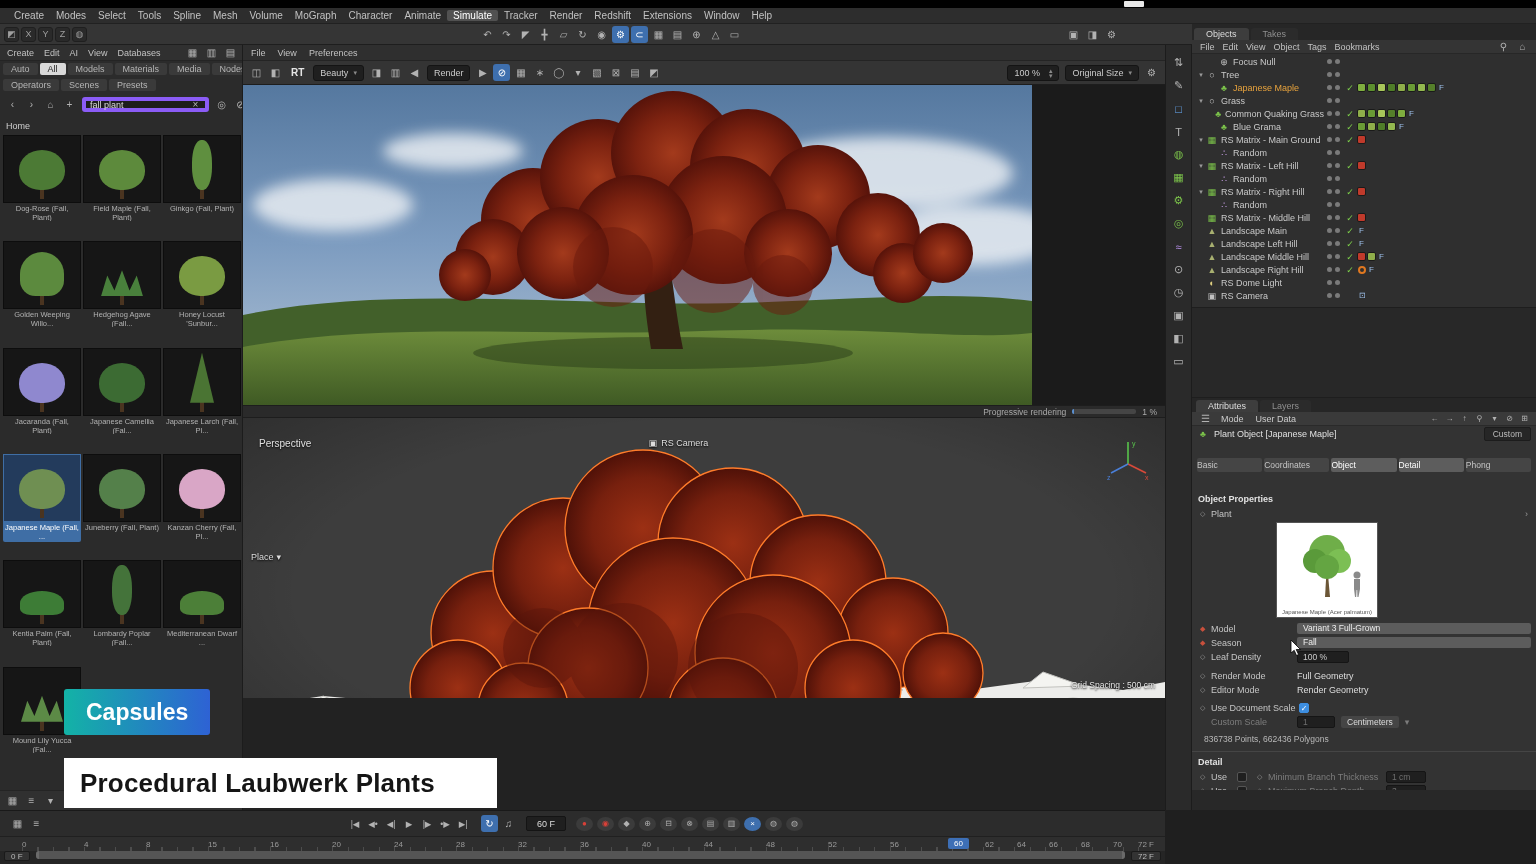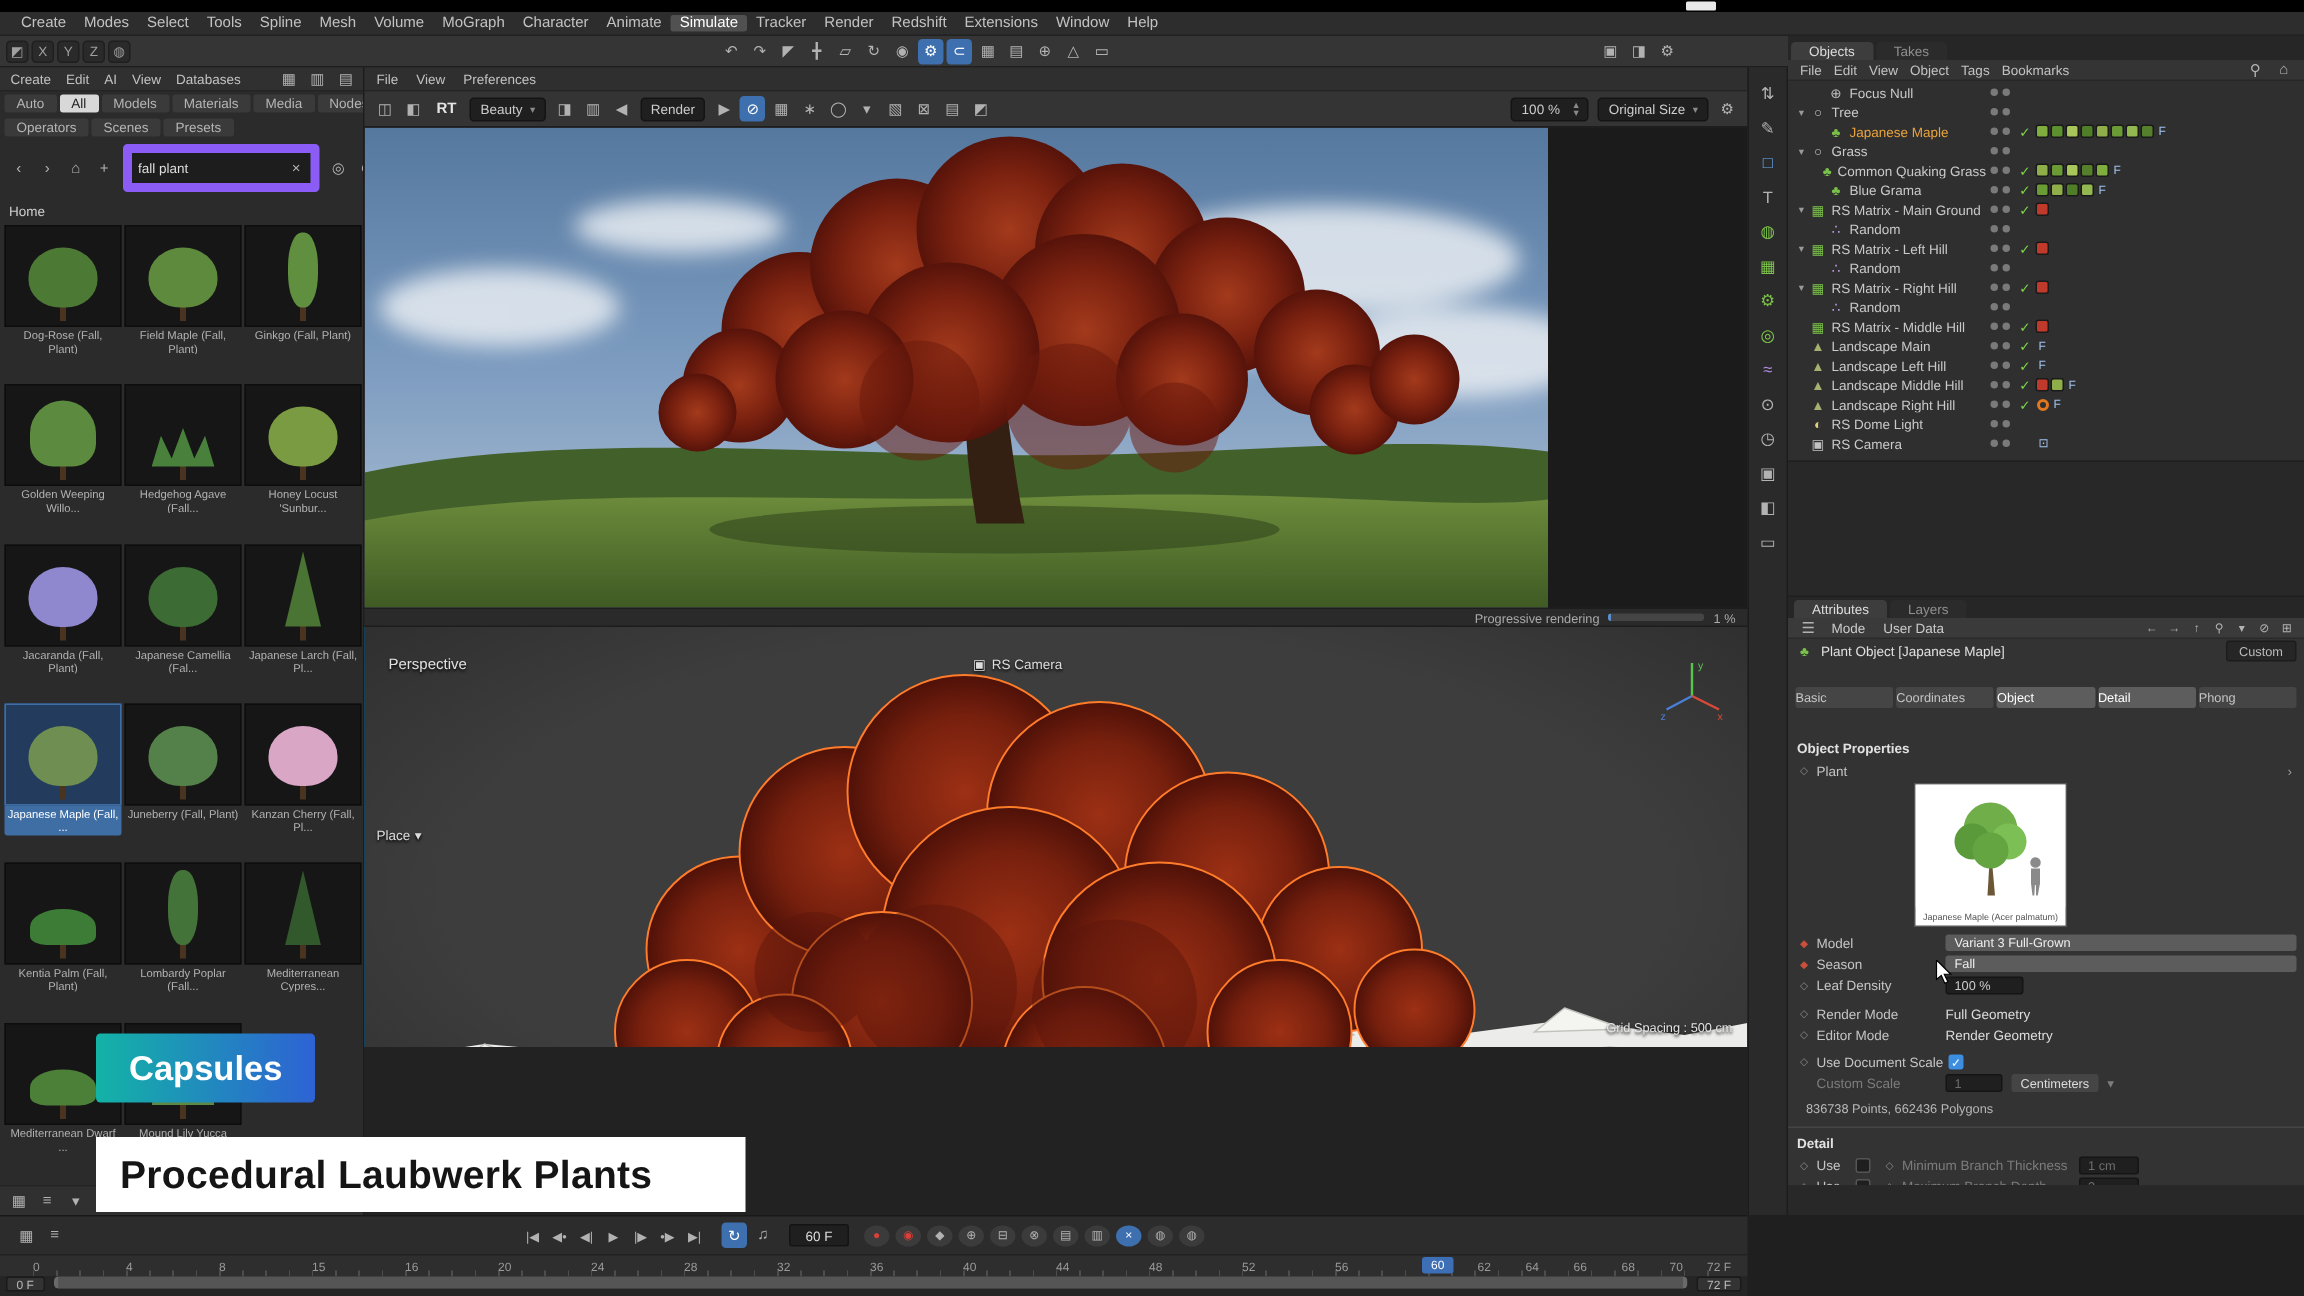--- a/index.html
+++ b/index.html
@@ -21,21 +21,21 @@
 #tb-center{display:flex;margin-left:390px}
 #tb-render{display:flex;margin-left:320px}
 
 #left-panel{position:absolute;left:0;top:45px;width:243px;height:765px;background:#2b2b2b;border-right:1px solid #1c1c1c;overflow:hidden}
 #ab-menu-row{display:flex;align-items:center;height:16px;padding:0 2px;background:#303030;border-bottom:1px solid #242424}
 #ab-menus .menu-item{padding:0 5px;font-size:9px}
 .ab-tabs{display:flex;padding:2px 3px}
 .ab-tab{font-size:9px;color:#b5b5b5;background:#3a3a3a;border-radius:2px;padding:1px 8px;margin-right:2px;cursor:default}
 .ab-tab.active{background:#d8d8d8;color:#1d1d1d}
 .ab-nav{display:flex;align-items:center;padding:3px 3px 2px}
-.search-box{display:flex;align-items:center;background:#1d1d1d;border:6px solid #8b5cf6;border-radius:3px;height:32px;margin:0 3px;flex:1}
+.search-box{display:flex;align-items:center;background:#1d1d1d;border:4px solid #8b5cf6;border-radius:3px;height:15px;margin:0 3px;flex:1}
 #search-input{background:transparent;border:0;outline:none;color:#ddd;font-size:9px;width:100px;padding:0 4px;font-family:"Liberation Sans",sans-serif}
 .ab-section{font-size:9px;color:#cfcfcf;padding:6px 6px 3px}
 #asset-grid{display:grid;grid-template-columns:repeat(3,78px);gap:2px;padding:1px 3px;height:638px;overflow:hidden}
 .asset-cell{width:78px;height:88px;display:flex;flex-direction:column;cursor:default}
 .asset-cell.selected{background:#3f6ea5;border-radius:2px}
 .asset-thumb{height:68px;background:#161616;border:1px solid #0d0d0d;display:flex;flex-direction:column;align-items:center;justify-content:flex-end;padding-bottom:3px}
 .asset-cell.selected .asset-thumb{background:#233b5c;border-color:#3f6ea5}
 .asset-label{height:18px;font-size:7.5px;color:#b2b2b2;text-align:center;line-height:1.2;padding:1px 2px;overflow:hidden}
 .asset-cell.selected .asset-label{color:#fff}
 .mini-tree{position:relative;z-index:2}
@@ -343,27 +343,20 @@
             <div class="mini-trunk"></div>
           </div>
           <div class="asset-label">Kentia Palm (Fall, Plant)</div>
         </div>
         <div class="asset-cell">
           <div class="asset-thumb">
             <div class="mini-tree shape-columnar" style="background: rgb(68, 115, 58);"></div>
             <div class="mini-trunk"></div>
           </div>
           <div class="asset-label">Lombardy Poplar (Fall...</div>
-        </div>
-        <div class="asset-cell">
-          <div class="asset-thumb">
-            <div class="mini-tree shape-conifer" style="background: rgb(50, 89, 43);"></div>
-            <div class="mini-trunk"></div>
-          </div>
-          <div class="asset-label">Mediterranean Cypres...</div>
         </div>
         <div class="asset-cell">
           <div class="asset-thumb">
             <div class="mini-tree shape-palm" style="background: rgb(76, 127, 56);"></div>
             <div class="mini-trunk"></div>
           </div>
           <div class="asset-label">Mediterranean Dwarf ...</div>
         </div>
         <div class="asset-cell">
           <div class="asset-thumb">

